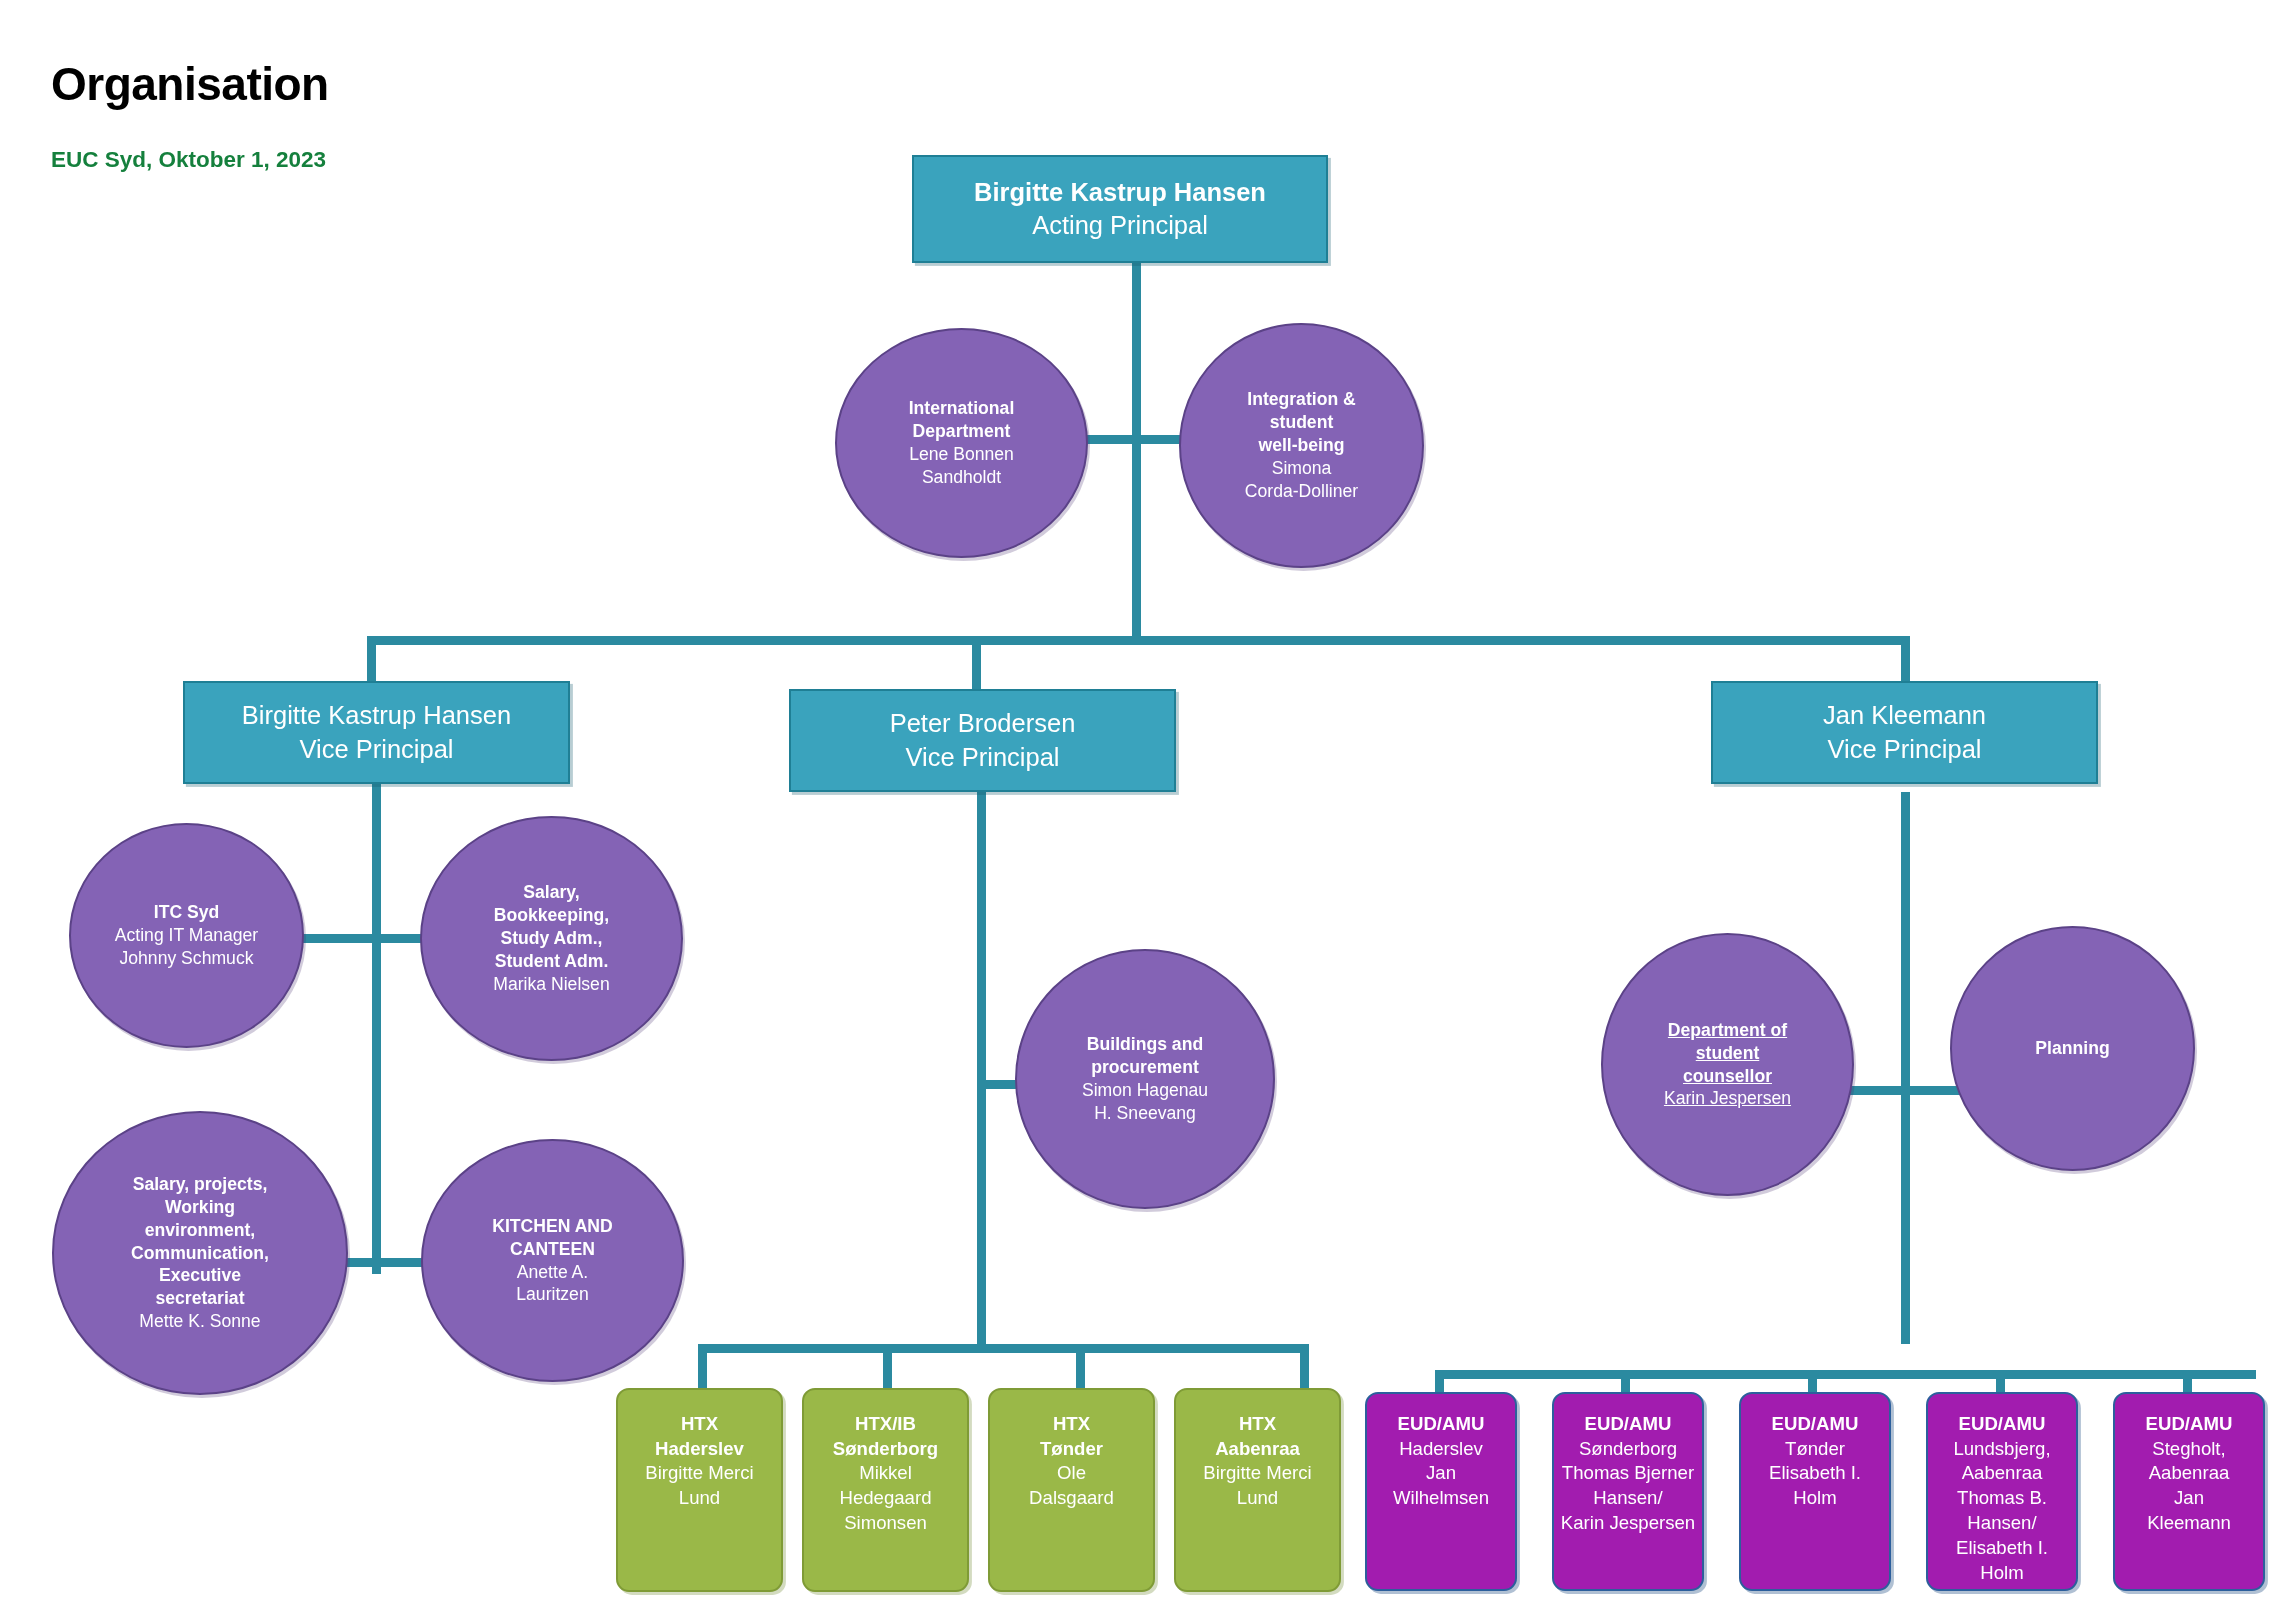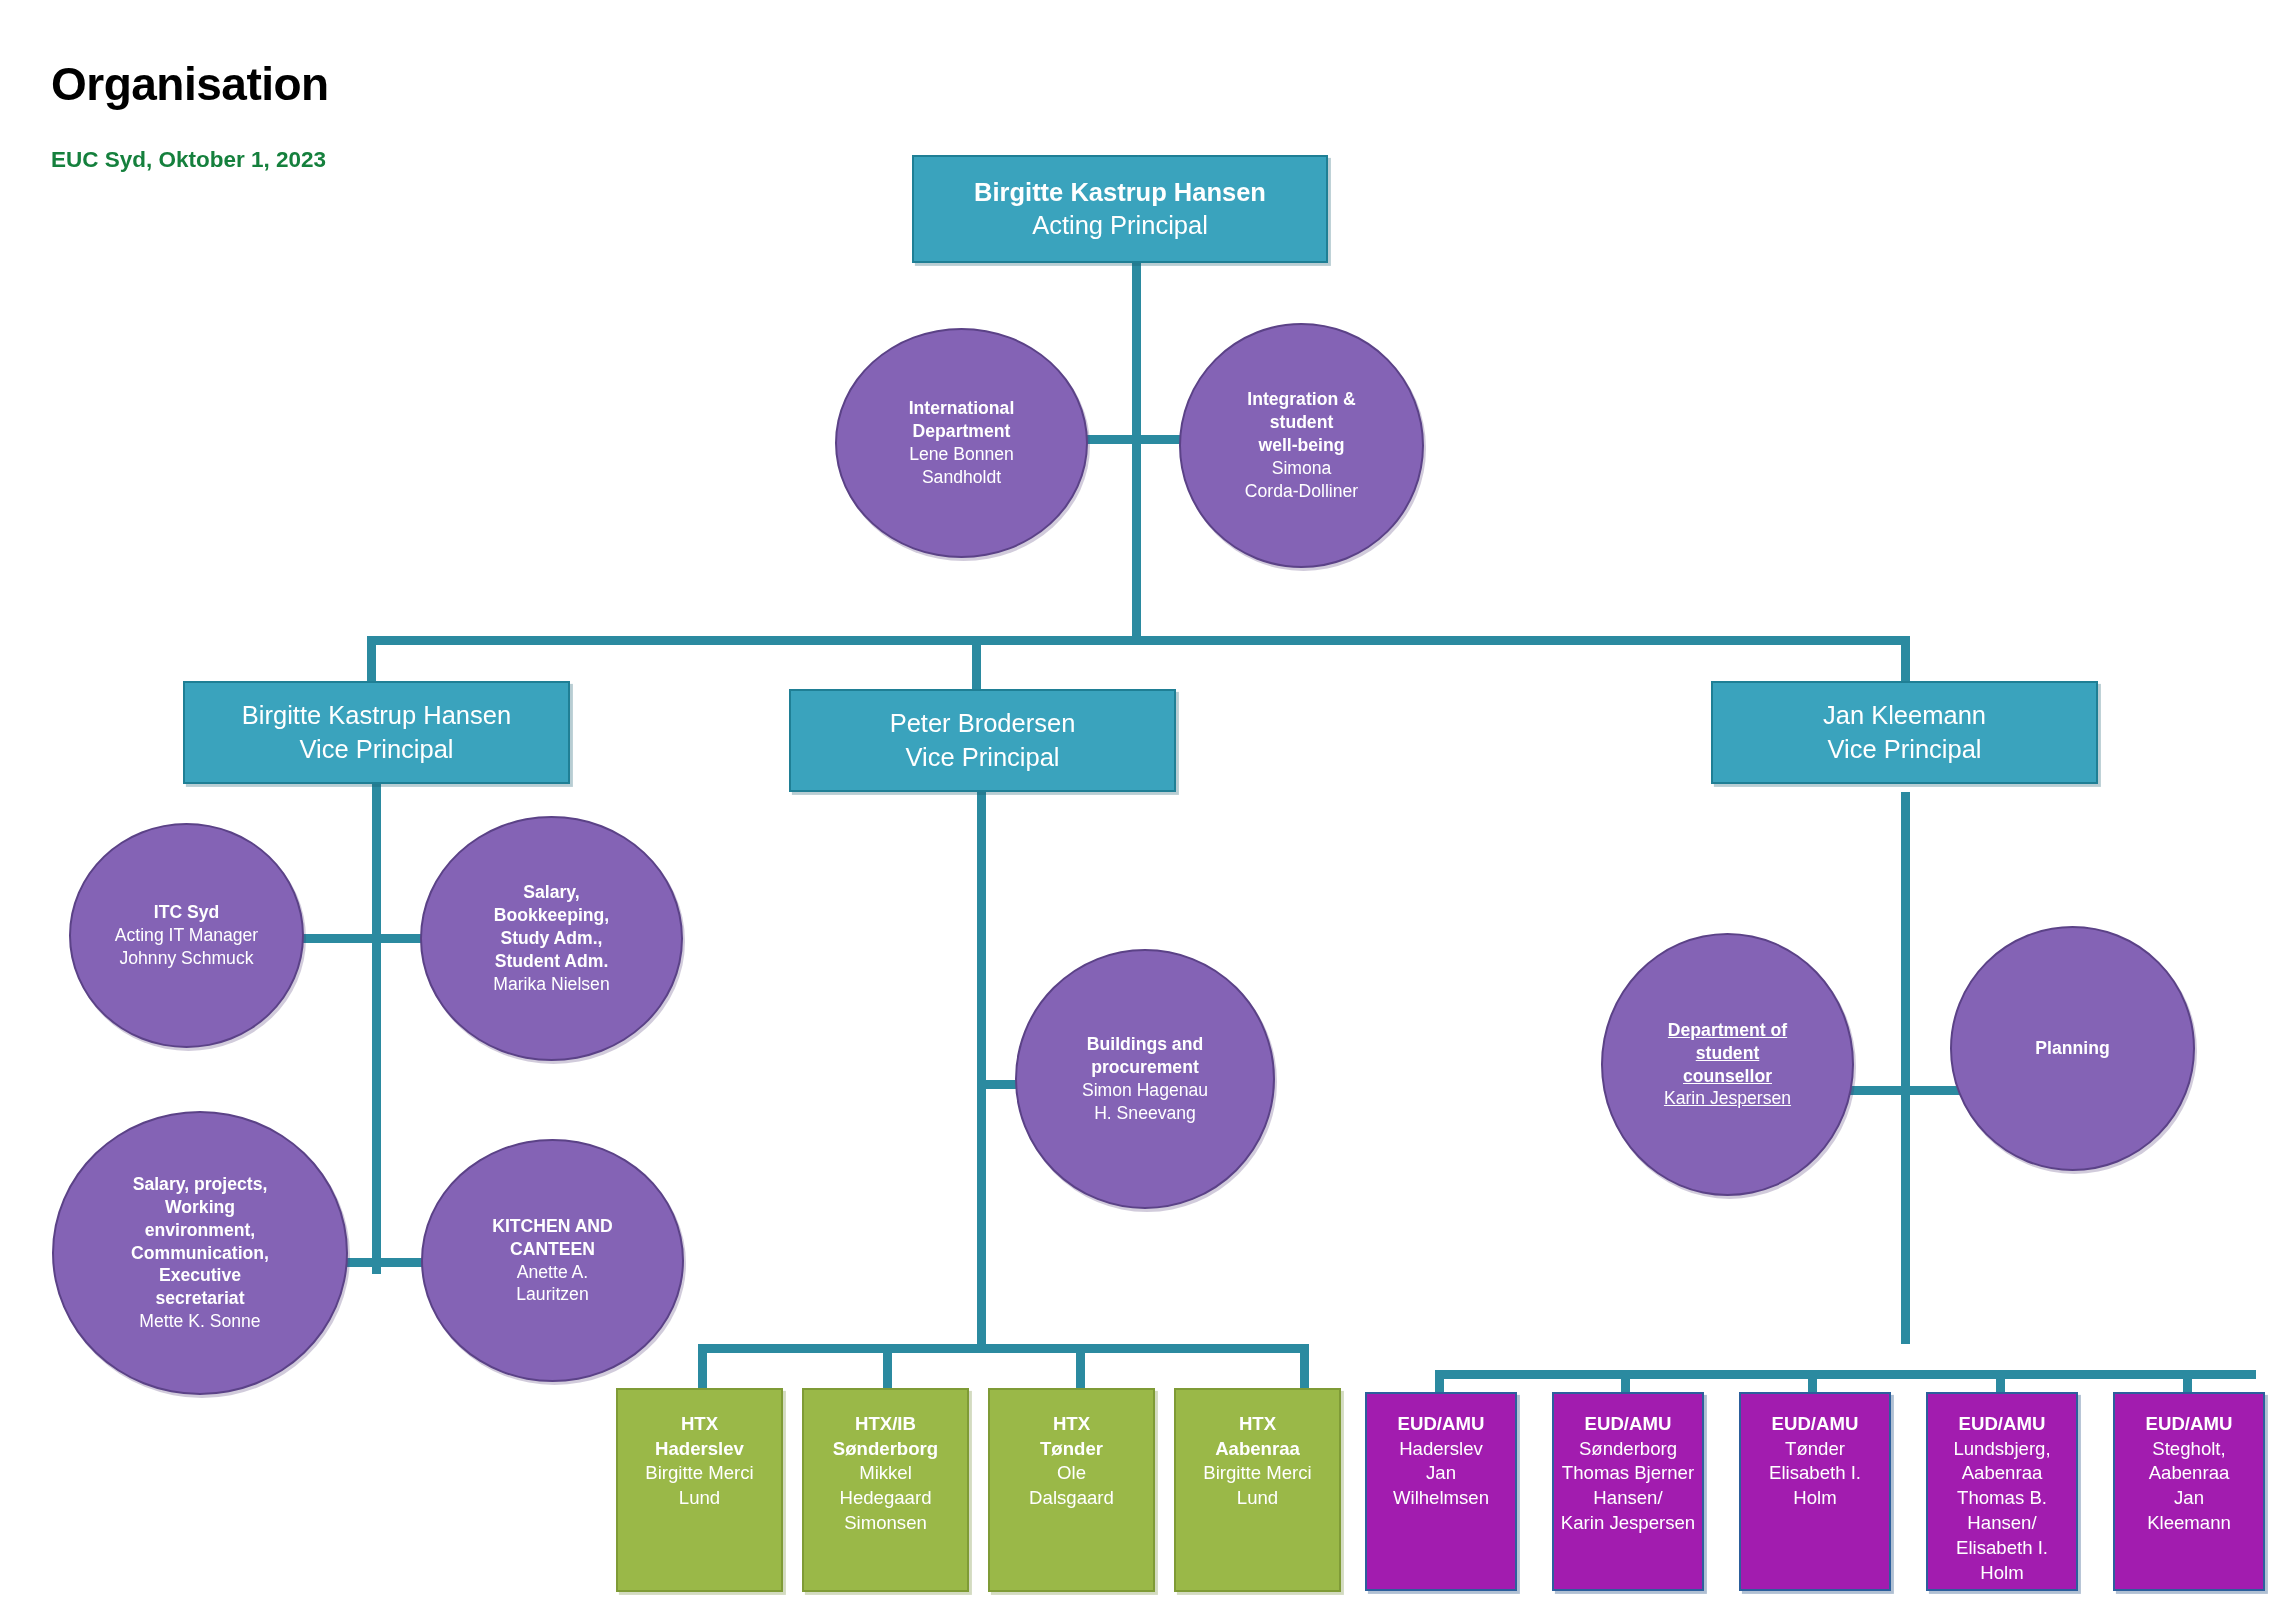--- a/index.html
+++ b/index.html
@@ -42,21 +42,21 @@
         box-shadow:2.9px 2.9px 0 rgba(30,75,130,.35);}
 
   
   .circle{border-radius:50%;background:#8463b5;border:2.9px solid #5b4287;
         box-shadow:2px 2.9px 0 rgba(70,48,110,.25);}
 
   
   .t-top{font-size:25.5px;line-height:1.30;}
   .t-vp{font-size:25.5px;line-height:1.30;}
   .t-circ{font-size:17.6px;line-height:1.30;}
-  .t-leaf{font-size:18.6px;line-height:1.34;}
+  .t-leaf{font-size:18.6px;line-height:1.34;border-radius:13px;}
 </style>
 </head>
 <body>
 
 <div id="stage">
 
   <div id="title">Organisation</div>
   <div id="subtitle">EUC Syd, Oktober 1, 2023</div>
 
   <div class="conn" style="left:1132px;top:263px;width:8.8px;height:377px;"></div>

